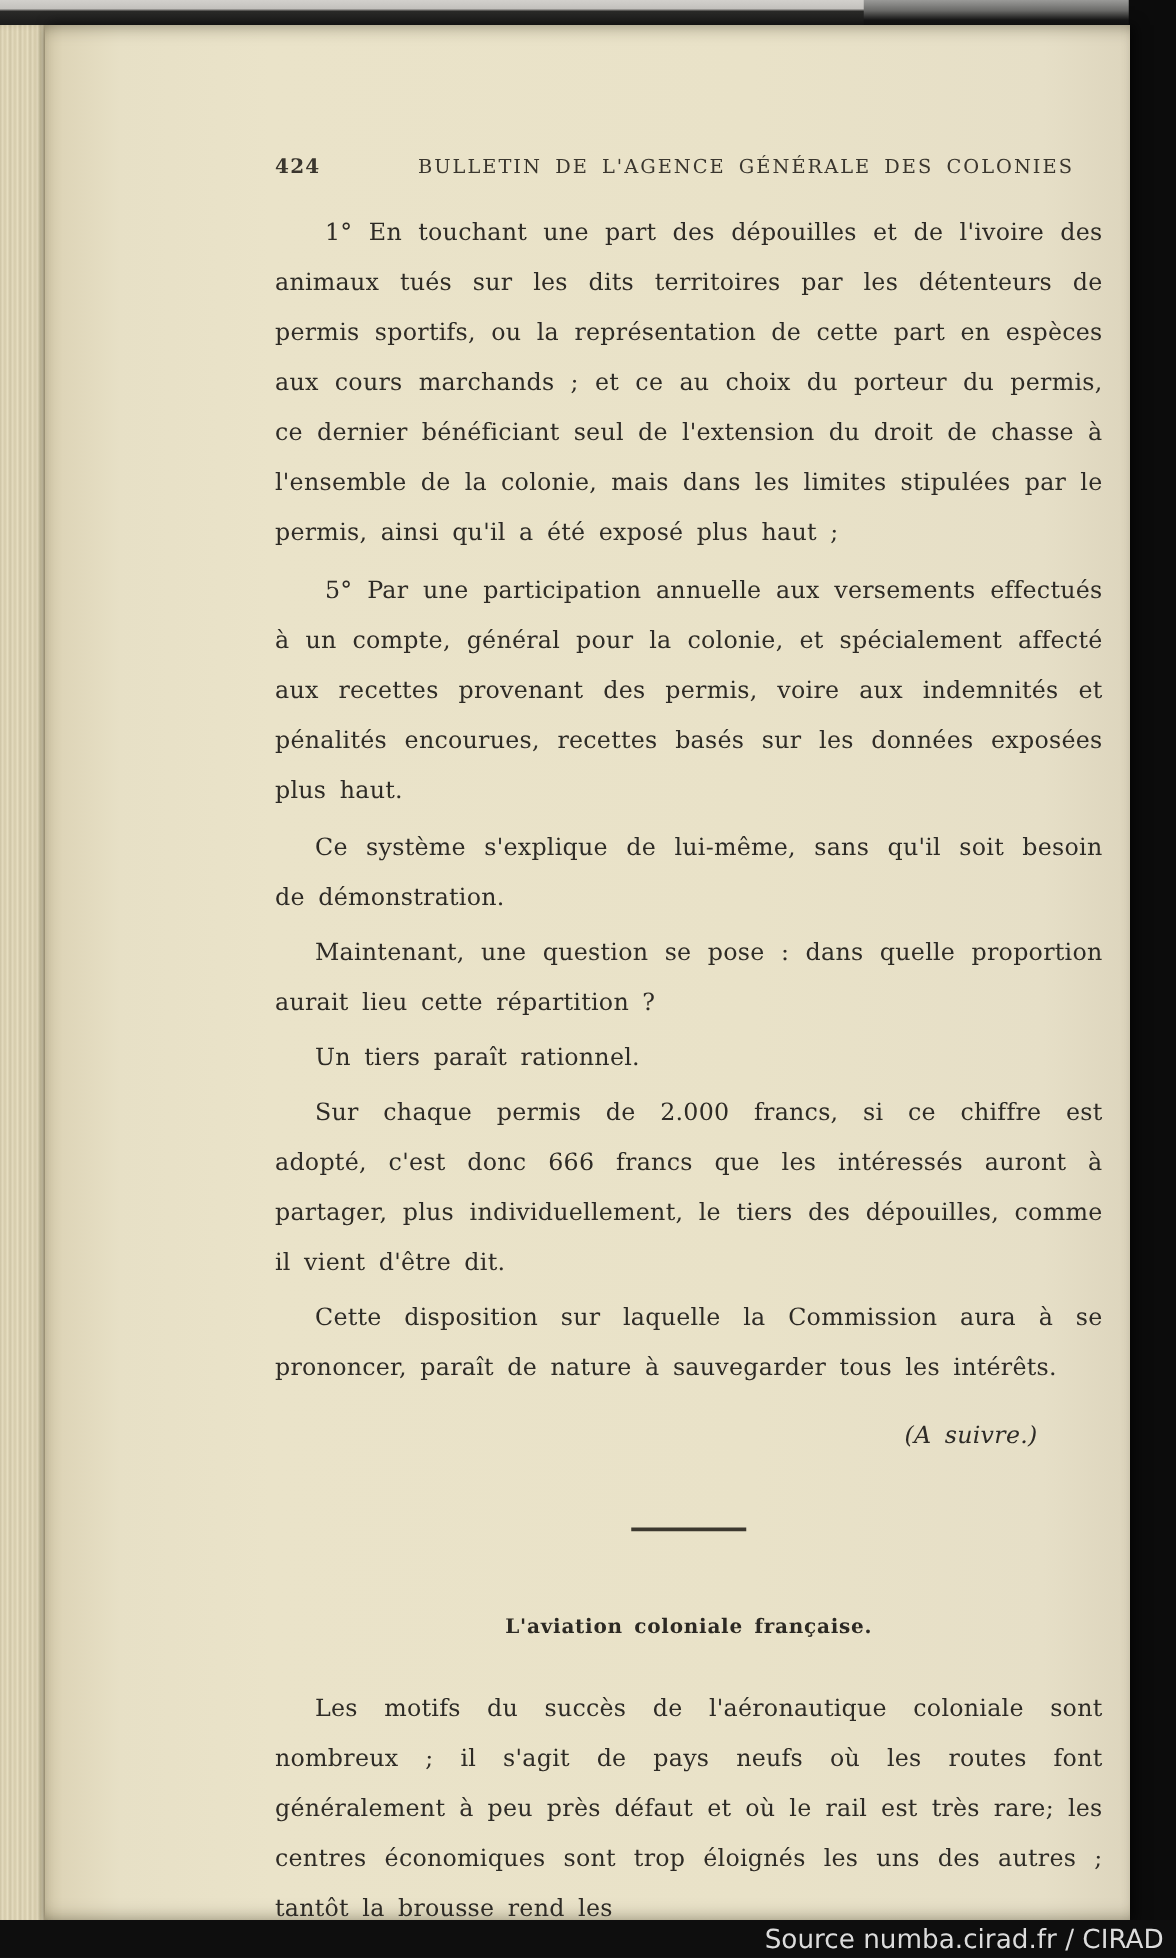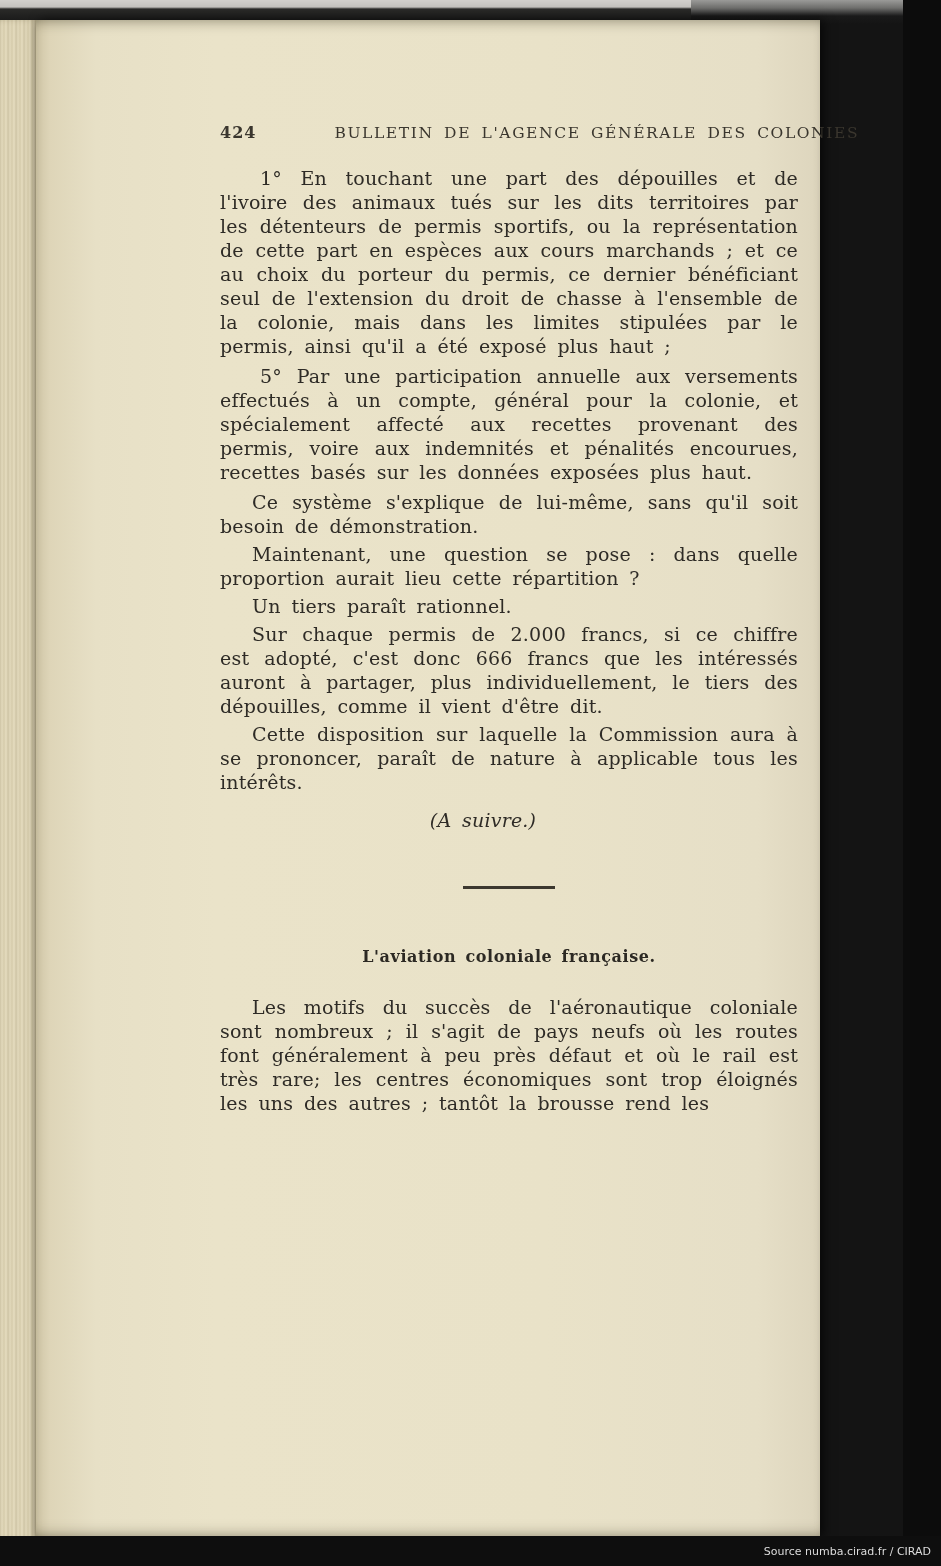--- a/index.html
+++ b/index.html
@@ -45,21 +45,21 @@
   .right-dark {
     position: absolute;
     top: 0; right: 0;
     width: 38px; height: 100%;
     background: #0c0c0c;
   }
   
   .page {
     position: absolute;
     top: 20px; left: 36px;
-    width: 784px; height: 1518px;
+    width: 868px; height: 1518px;
     background: linear-gradient(90deg,
       #cfc5a6 0px, #ded5b8 14px, #e7e0c6 60px,
       #eae3c9 180px, #e9e2c8 65%, #e6dfc7 92%, #ddd5bd 100%);
     box-shadow:
       inset 0 10px 14px -10px rgba(40,35,15,0.5),
       inset 0 -12px 16px -12px rgba(40,35,15,0.6),
       4px 0 10px rgba(0,0,0,0.6);
     box-sizing: border-box;
     padding: 88px 22px 0 184px;
     color: #2e2b26;
@@ -78,35 +78,35 @@
   .journal-title {
     letter-spacing: 1.6px;
     word-spacing: 4px;
     font-size: 15.5px;
     white-space: nowrap;
     margin-top: 16px;
   }
   .body-text {
     margin-top: 24px;
     font-size: 19px;
-    line-height: 24px;
+    line-height: 40px;
     text-align: justify;
     word-spacing: 4.5px;
     letter-spacing: 0.2px;
   }
   .body-text p {
     margin: 0 0 4px 0;
     text-indent: 32px;
   }
   .body-text p.num-item {
     text-indent: 40px;
     margin-bottom: 6px;
   }
   .a-suivre {
-    text-align: center;
+    text-align: right;
     font-style: italic;
     padding-right: 52px;
     margin-top: 14px !important;
     text-indent: 0 !important;
   }
   .separator {
     width: 92px;
     height: 3px;
     background: #3c382f;
     margin: 54px auto 0 auto;
@@ -130,21 +130,21 @@
     width: 100%; height: 30px;
     background: #0e0e0e;
     display: flex;
     align-items: center;
     justify-content: flex-end;
     box-sizing: border-box;
     padding-right: 10px;
   }
   .footer-bar span {
     font-family: "DejaVu Sans", sans-serif;
-    font-size: 11px;
+    font-size: 21px;
     color: #dcdcdc;
   }
 </style>
 </head>
 <body>
 
 <div class="scan">
 
   <div class="top-edge"></div>
   <div class="top-right-shade"></div>
@@ -158,21 +158,21 @@
       <span class="journal-title">BULLETIN DE L'AGENCE GÉNÉRALE DES COLONIES</span>
     </div>
 
     <div class="body-text">
       <p class="num-item">1°  En touchant une part des dépouilles et de l'ivoire des animaux tués sur les dits territoires par les détenteurs de permis sportifs, ou la représentation de cette part en espèces aux cours marchands ; et ce au choix du porteur du permis, ce dernier bénéficiant seul de l'extension du droit de chasse à l'ensemble de la colonie, mais dans les limites stipulées par le permis, ainsi qu'il a été exposé plus haut ;</p>
       <p class="num-item">5°  Par une participation annuelle aux versements effectués à un compte, général pour la colonie, et spécialement affecté aux recettes provenant des permis, voire aux indemnités et pénalités encourues, recettes basés sur les données exposées plus haut.</p>
       <p>Ce système s'explique de lui-même, sans qu'il soit besoin de démonstration.</p>
       <p>Maintenant, une question se pose : dans quelle proportion aurait lieu cette répartition ?</p>
       <p>Un tiers paraît rationnel.</p>
       <p>Sur chaque permis de 2.000 francs, si ce chiffre est adopté, c'est donc 666 francs que les intéressés auront à partager, plus individuellement, le tiers des dépouilles, comme il vient d'être dit.</p>
-      <p>Cette disposition sur laquelle la Commission aura à se prononcer, paraît de nature à applicable tous les intérêts.</p>
+      <p>Cette disposition sur laquelle la Commission aura à se prononcer, paraît de nature à sauvegarder tous les intérêts.</p>
       <p class="a-suivre">(A suivre.)</p>
 
       <div class="separator"></div>
 
       <h2 class="section-title">L'aviation coloniale française.</h2>
 
       <p class="section-body">Les motifs du succès de l'aéronautique coloniale sont nombreux ; il s'agit de pays neufs où les routes font généralement à peu près défaut et où le rail est très rare; les centres économiques sont trop éloignés les uns des autres ; tantôt la brousse rend les</p>
     </div>
 
   </div>

